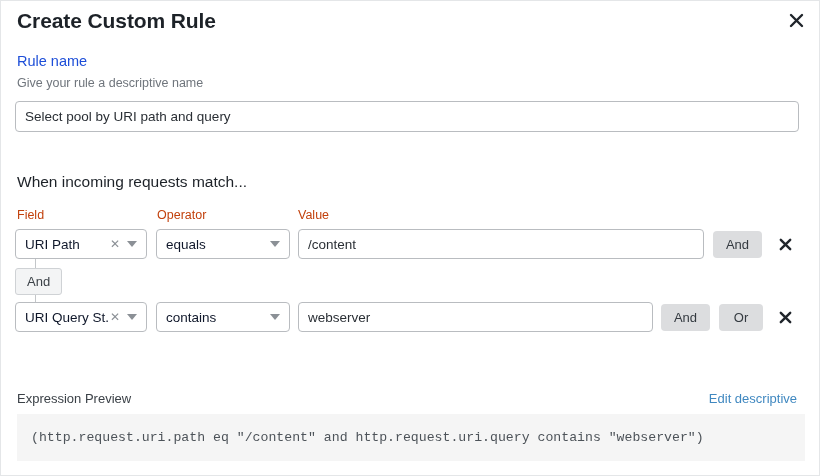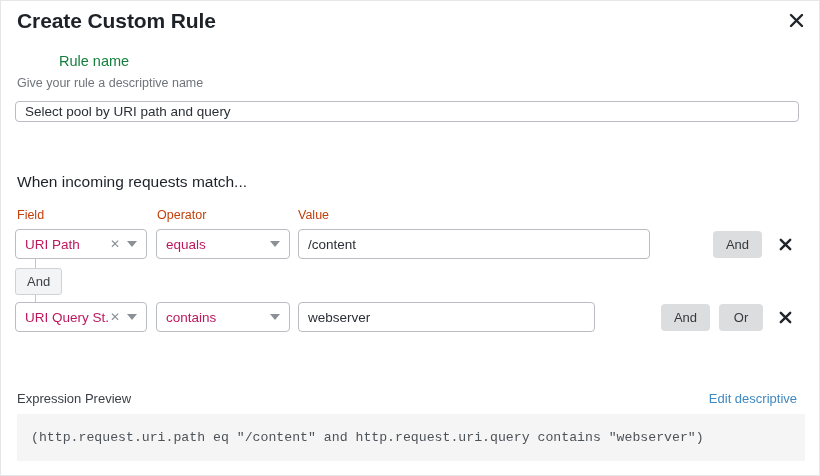--- a/index.html
+++ b/index.html
@@ -38,35 +38,34 @@
     cursor: pointer;
     color: #20252b;
   }
   .close-btn svg { display: block; }
 
   
   .section-label {
     position: absolute;
     left: 16px;
     font-size: 14.5px;
-    color: #15803d;
-    margin-left: 42px;
+    color: #1d4ed8;
   }
   .section-sub {
     position: absolute;
     left: 16px;
     font-size: 12.5px;
     color: #6f757c;
   }
   #rule-name-label { top: 52px; }
   #rule-name-help  { top: 75px; }
 
   .text-input {
     position: absolute;
-    height: 21px;
+    height: 31px;
     border: 1px solid #b9bcc0;
     border-radius: 4px;
     background: #fff;
     font-family: "Liberation Sans", sans-serif;
     font-size: 13.5px;
     color: #2a2f35;
     padding: 0 9px;
     line-height: 27px;
     outline: none;
   }
@@ -107,21 +106,21 @@
     border-radius: 4px;
     background: #fff;
     display: flex;
     align-items: center;
     cursor: pointer;
     padding: 0 7px 0 9px;
   }
   .select-box .sel-text {
     flex: 1 1 auto;
     font-size: 13.5px;
-    color: #be185d;
+    color: #0f172a;
     white-space: nowrap;
     overflow: hidden;
   }
   .sel-clear {
     flex: 0 0 auto;
     font-size: 12px;
     color: #8b9096;
     padding: 0 5px 1px 2px;
     cursor: pointer;
     line-height: 1;
@@ -133,22 +132,22 @@
     border-right: 5px solid transparent;
     border-top: 6px solid #8b9096;
     margin-left: 2px;
     margin-right: 2px;
   }
 
   .field-select    { left: 14px;  width: 132px; }
   .operator-select { left: 155px; width: 134px; }
 
   .value-input { left: 297px; height: 30px; line-height: 28px; }
-  #value-input-0 { width: 352px; }
-  #value-input-1 { width: 297px; }
+  #value-input-0 { width: 406px; }
+  #value-input-1 { width: 355px; }
 
   
   .logic-btn {
     position: absolute;
     height: 27px;
     min-width: 49px;
     border: none;
     border-radius: 4px;
     background: #dcdddf;
     color: #343a40;

